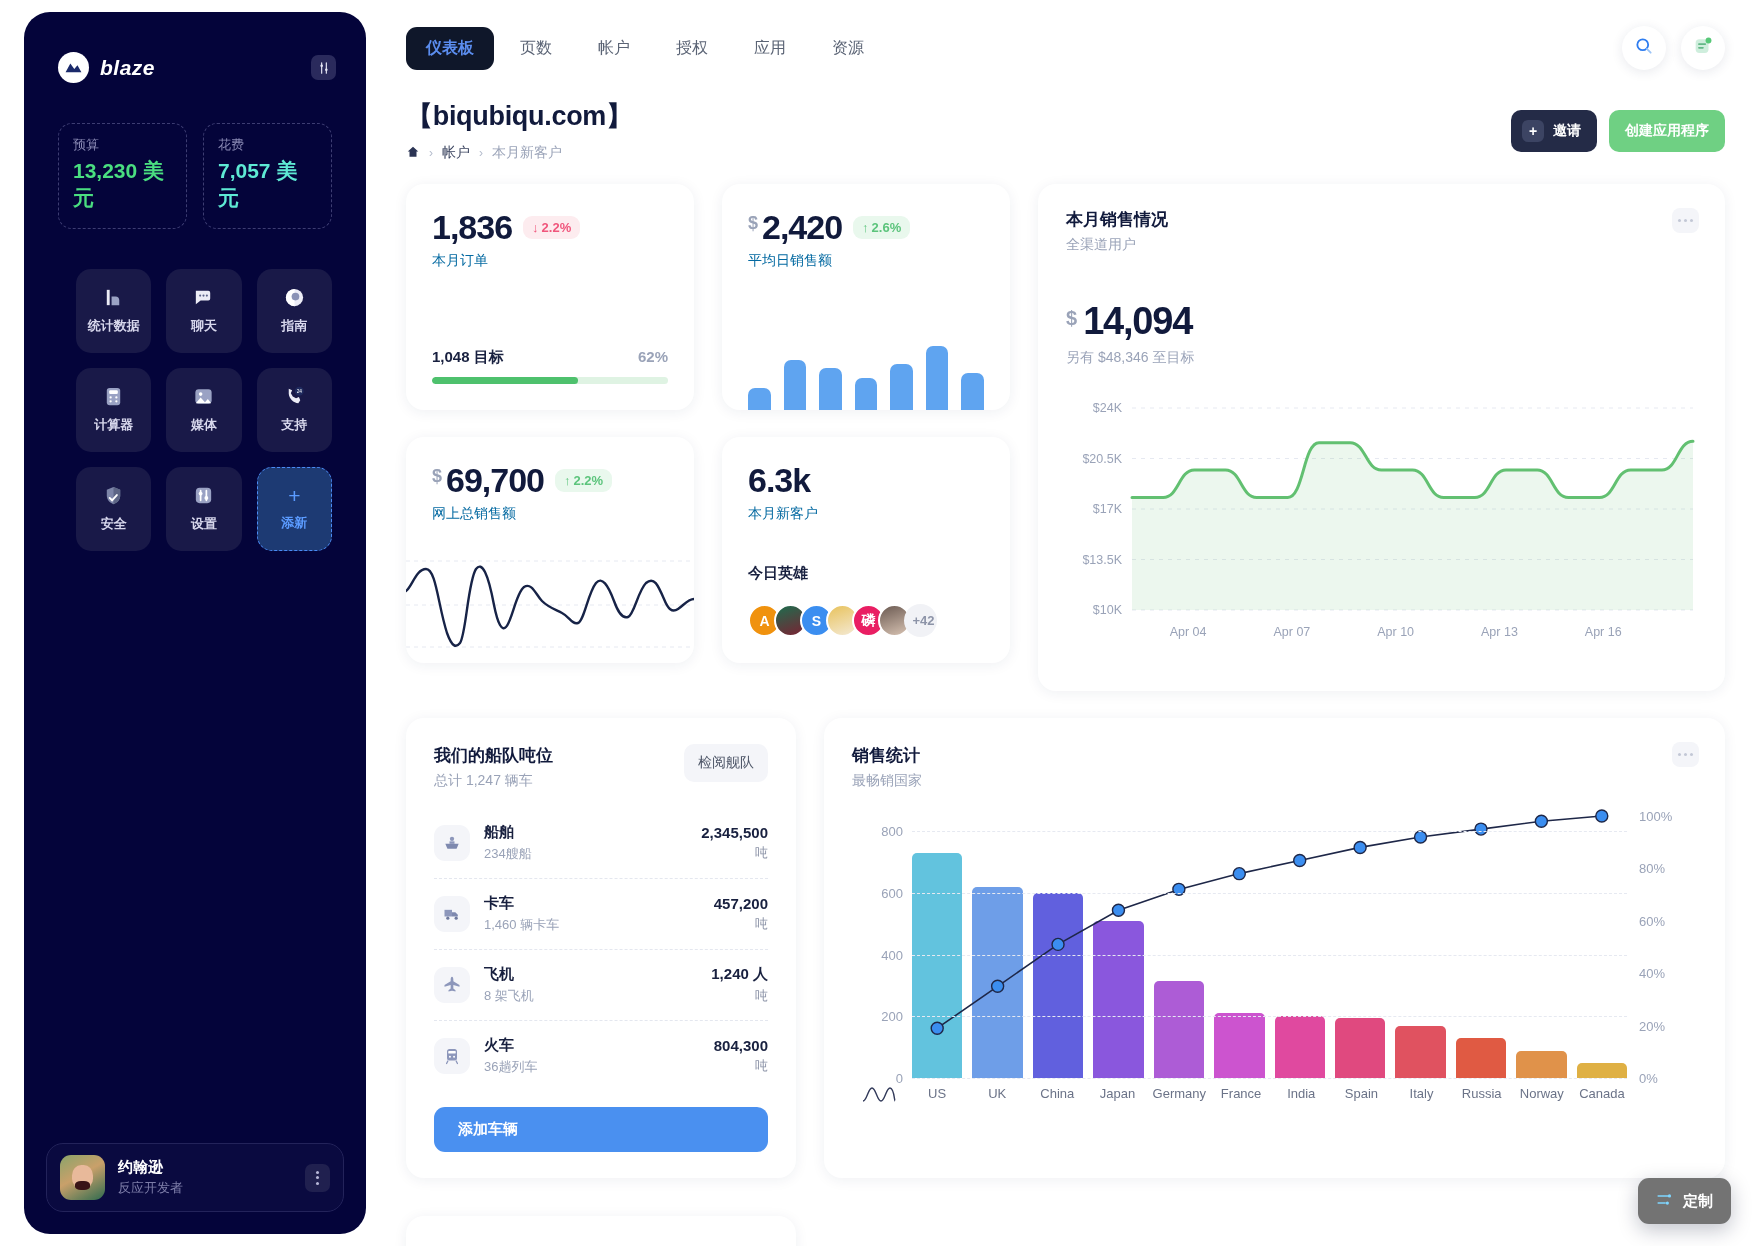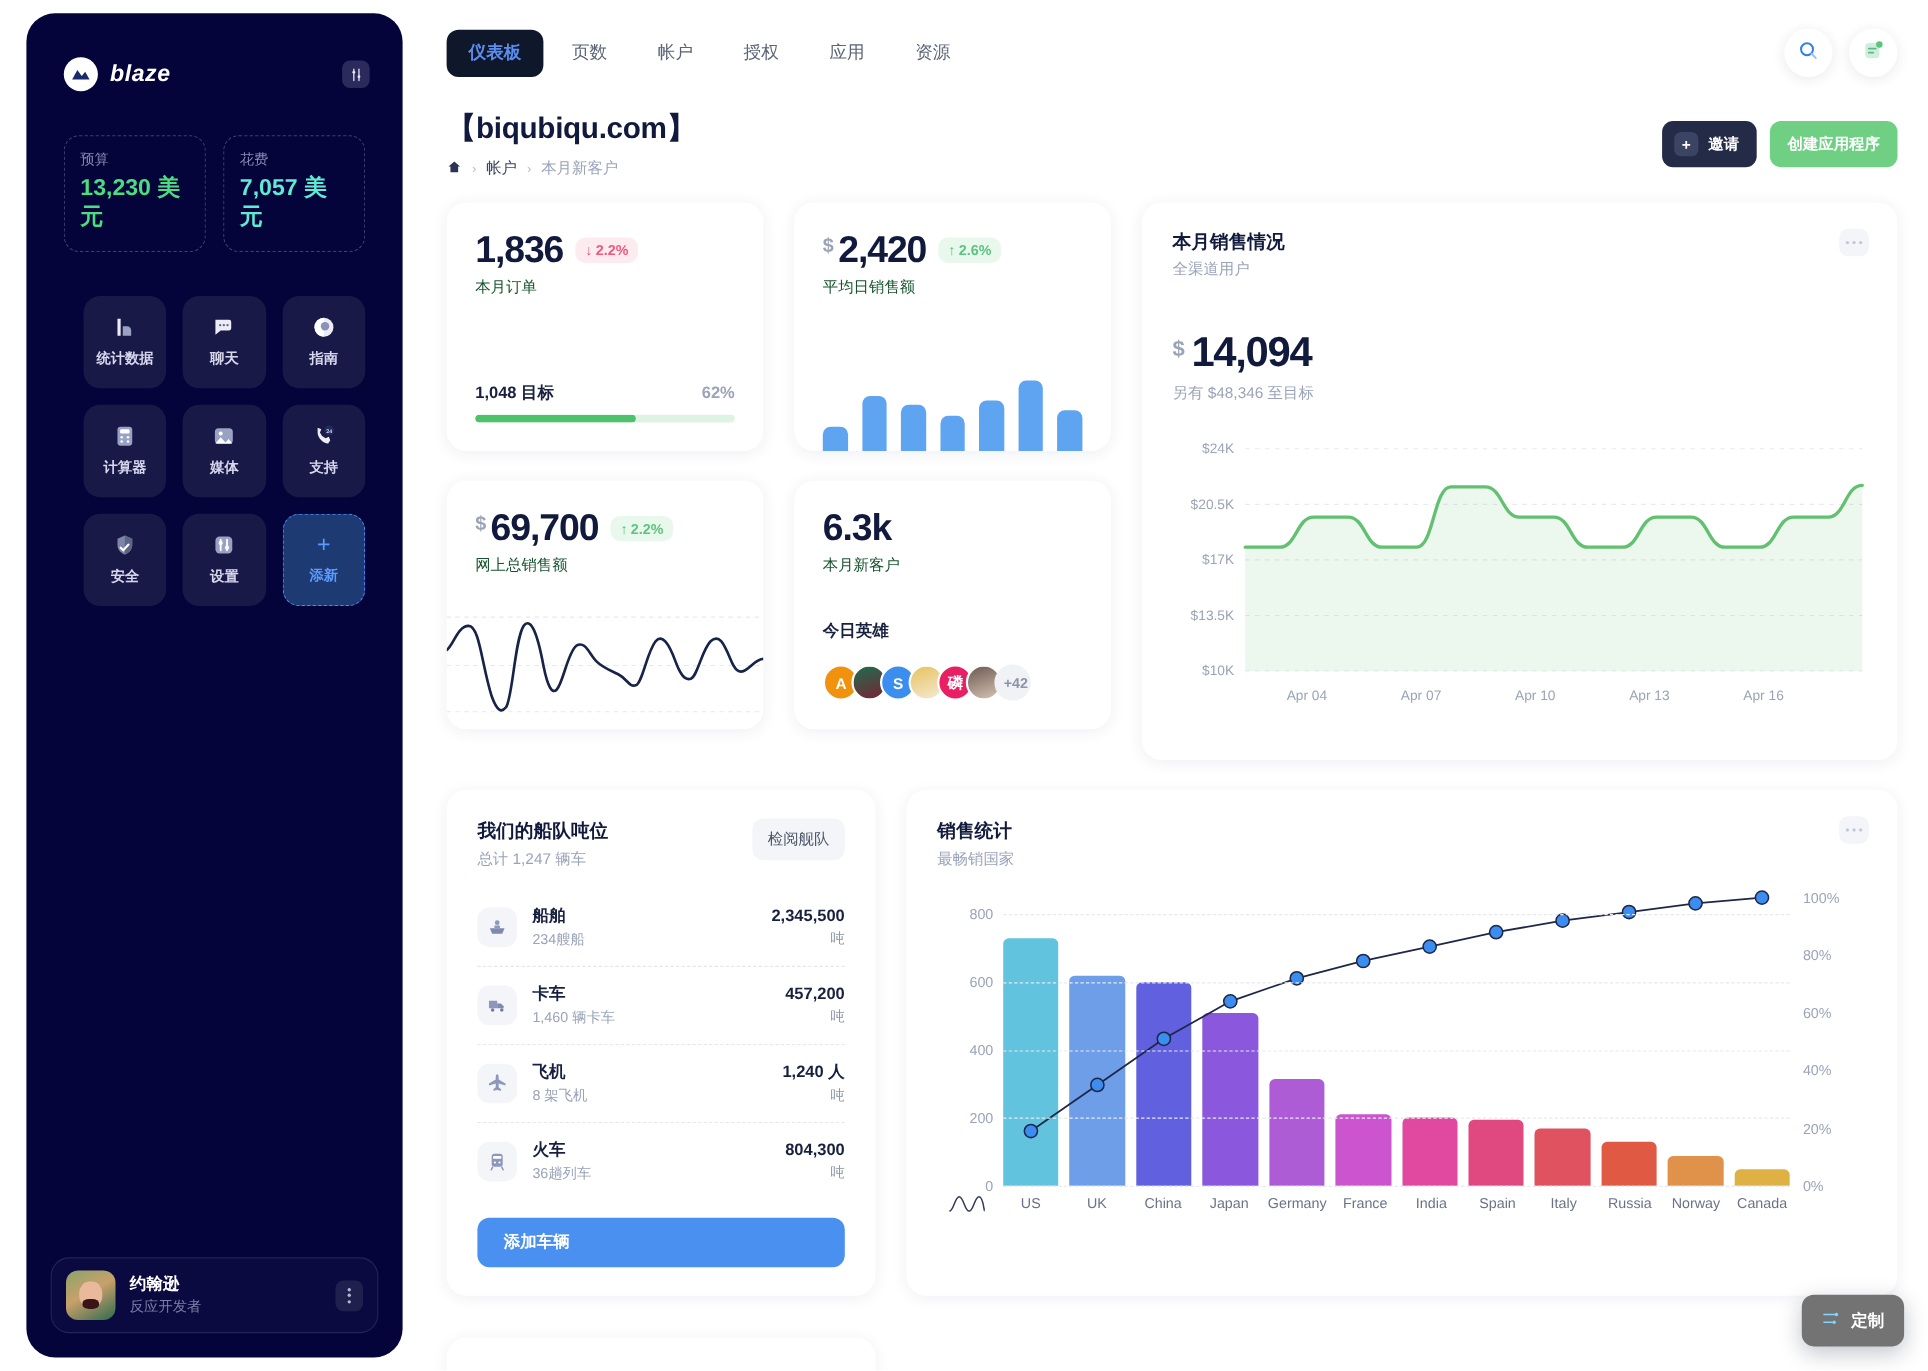--- a/index.html
+++ b/index.html
@@ -145,21 +145,21 @@
     background: #ffffff; border-radius: 18px;
     box-shadow: 0 2px 14px rgba(30,45,90,.07);
     position: relative; overflow: hidden;
   }
   .card-s { width: 288px; height: 226px; padding: 24px 26px; }
   .card-big { flex: 1 1 auto; height: 507px; padding: 24px 28px; }
 
   .stat-row { display: flex; align-items: center; gap: 11px; }
   .stat-cur { font-size: 18px; color: #9aa3b8; font-weight: bold; align-self: flex-start; margin-top: 5px; }
   .stat-val { font-size: 34px; font-weight: bold; color: #111a3c; letter-spacing: -1px; }
-  .stat-sub { font-size: 14px; color: #14532d; margin-top: 5px; }
+  .stat-sub { font-size: 14px; color: #0369a1; margin-top: 5px; }
   .chip { border-radius: 9px; padding: 4px 9px; font-size: 13px; font-weight: bold; display:flex; gap:3px; align-items:center;}
   .chip-down { background: #fdecef; color: #f0567c; }
   .chip-up { background: #e9f8ed; color: #5cc47c; }
 
   .goal-wrap { position: absolute; left: 26px; right: 26px; bottom: 26px; }
   .goal-row { display: flex; align-items: baseline; font-size: 15px; font-weight: bold; }
   .goal-label { color: #18203f; }
   .goal-pct { margin-left: auto; color: #9aa3b8; }
   .bar-bg { margin-top: 10px; height: 7px; border-radius: 6px; background: #dff3e3; overflow: hidden; }
   .bar-fill { height: 100%; border-radius: 6px; background: #4ec16d; }

